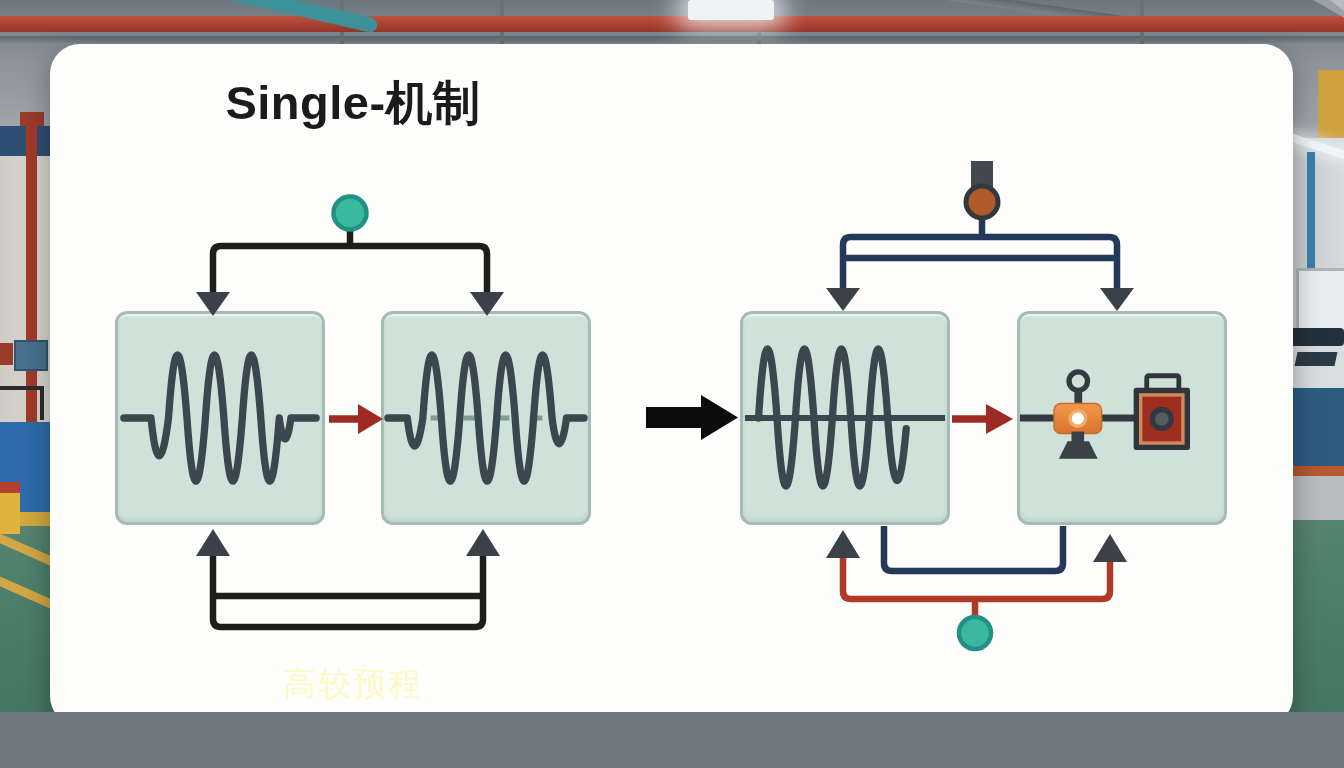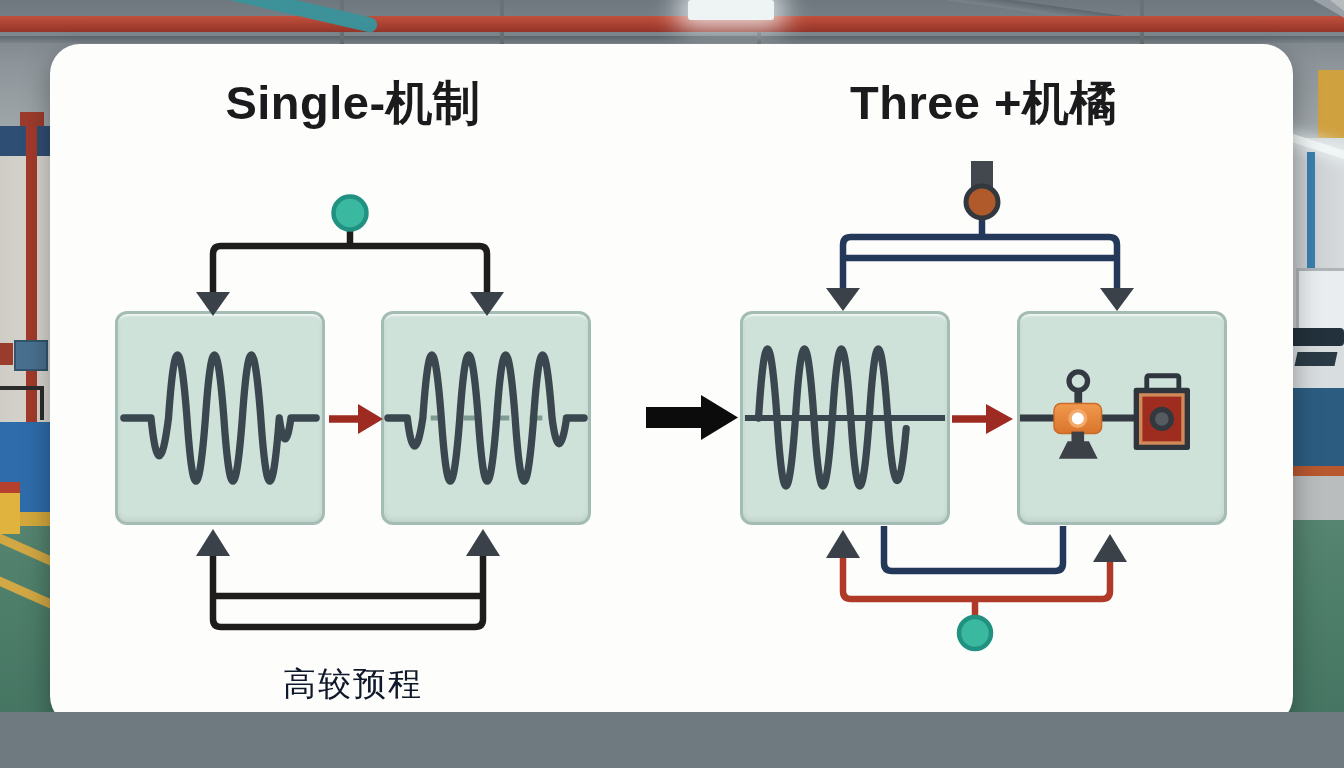--- a/index.html
+++ b/index.html
@@ -58,21 +58,21 @@
   .card{position:absolute;left:50px;top:44px;width:1243px;height:682px;
     background:#fdfdfc;border-radius:30px;
     box-shadow:0 10px 28px rgba(0,0,0,.35);}
 
   .title{position:absolute;text-align:center;font-size:47px;font-weight:800;
     color:#1b1b1d;letter-spacing:.5px;white-space:nowrap;}
   .title-left{left:115px;width:476px;top:72px;}
   .title-right{left:740px;width:487px;top:72px;}
 
   .caption{position:absolute;text-align:center;font-size:33px;font-weight:400;
-    color:#0f172a;letter-spacing:2px;white-space:nowrap;}
+    color:#fef9c3;letter-spacing:2px;white-space:nowrap;}
   .caption-left{left:115px;width:476px;top:662px;}
   .caption-right{left:740px;width:487px;top:668px;}
 
   
   .dbox{position:absolute;width:210px;height:214px;box-sizing:border-box;
     background:#cfe2da;border:3px solid #a3bdb4;border-radius:12px;
     box-shadow:inset 0 3px 2px -1px rgba(255,255,255,.65),
                inset 0 -3px 4px rgba(0,0,0,.07);}
   .dbox svg{display:block;width:100%;height:100%;}
   .box-l1{left:115px;top:311px;}
@@ -127,21 +127,20 @@
     <div class="machine-top"></div>
     <div class="machine-panel"></div>
     <div class="machine-body"></div>
     <div class="machine-base"></div>
     <div class="walkway"></div>
   </div>
 
   <div class="card"></div>
 
   <div class="title title-left">Single-机制</div>
-  <div class="title title-right">Three +机橘</div>
 
   <div class="dbox box-l1">
     <svg viewBox="0 0 210 214" preserveAspectRatio="none">
       <path d="M 6 107 H 34 Q 42 185 52 107 Q 61 -23 71 107 Q 80 237 90 107 Q 99 -23 109 107 Q 118 237 128 107 Q 137 -23 147 107 Q 156 237 166 107 Q 172 150 178 107 H 204" fill="none" stroke="#3a474e" stroke-width="7.5" stroke-linecap="round" stroke-linejoin="round"></path>
     </svg>
   </div>
 
   <div class="dbox box-l2">
     <svg viewBox="0 0 210 214" preserveAspectRatio="none">
       <path d="M 14 107 H 196" fill="none" stroke="#7f9b93" stroke-width="5" stroke-dasharray="13 21"></path>

